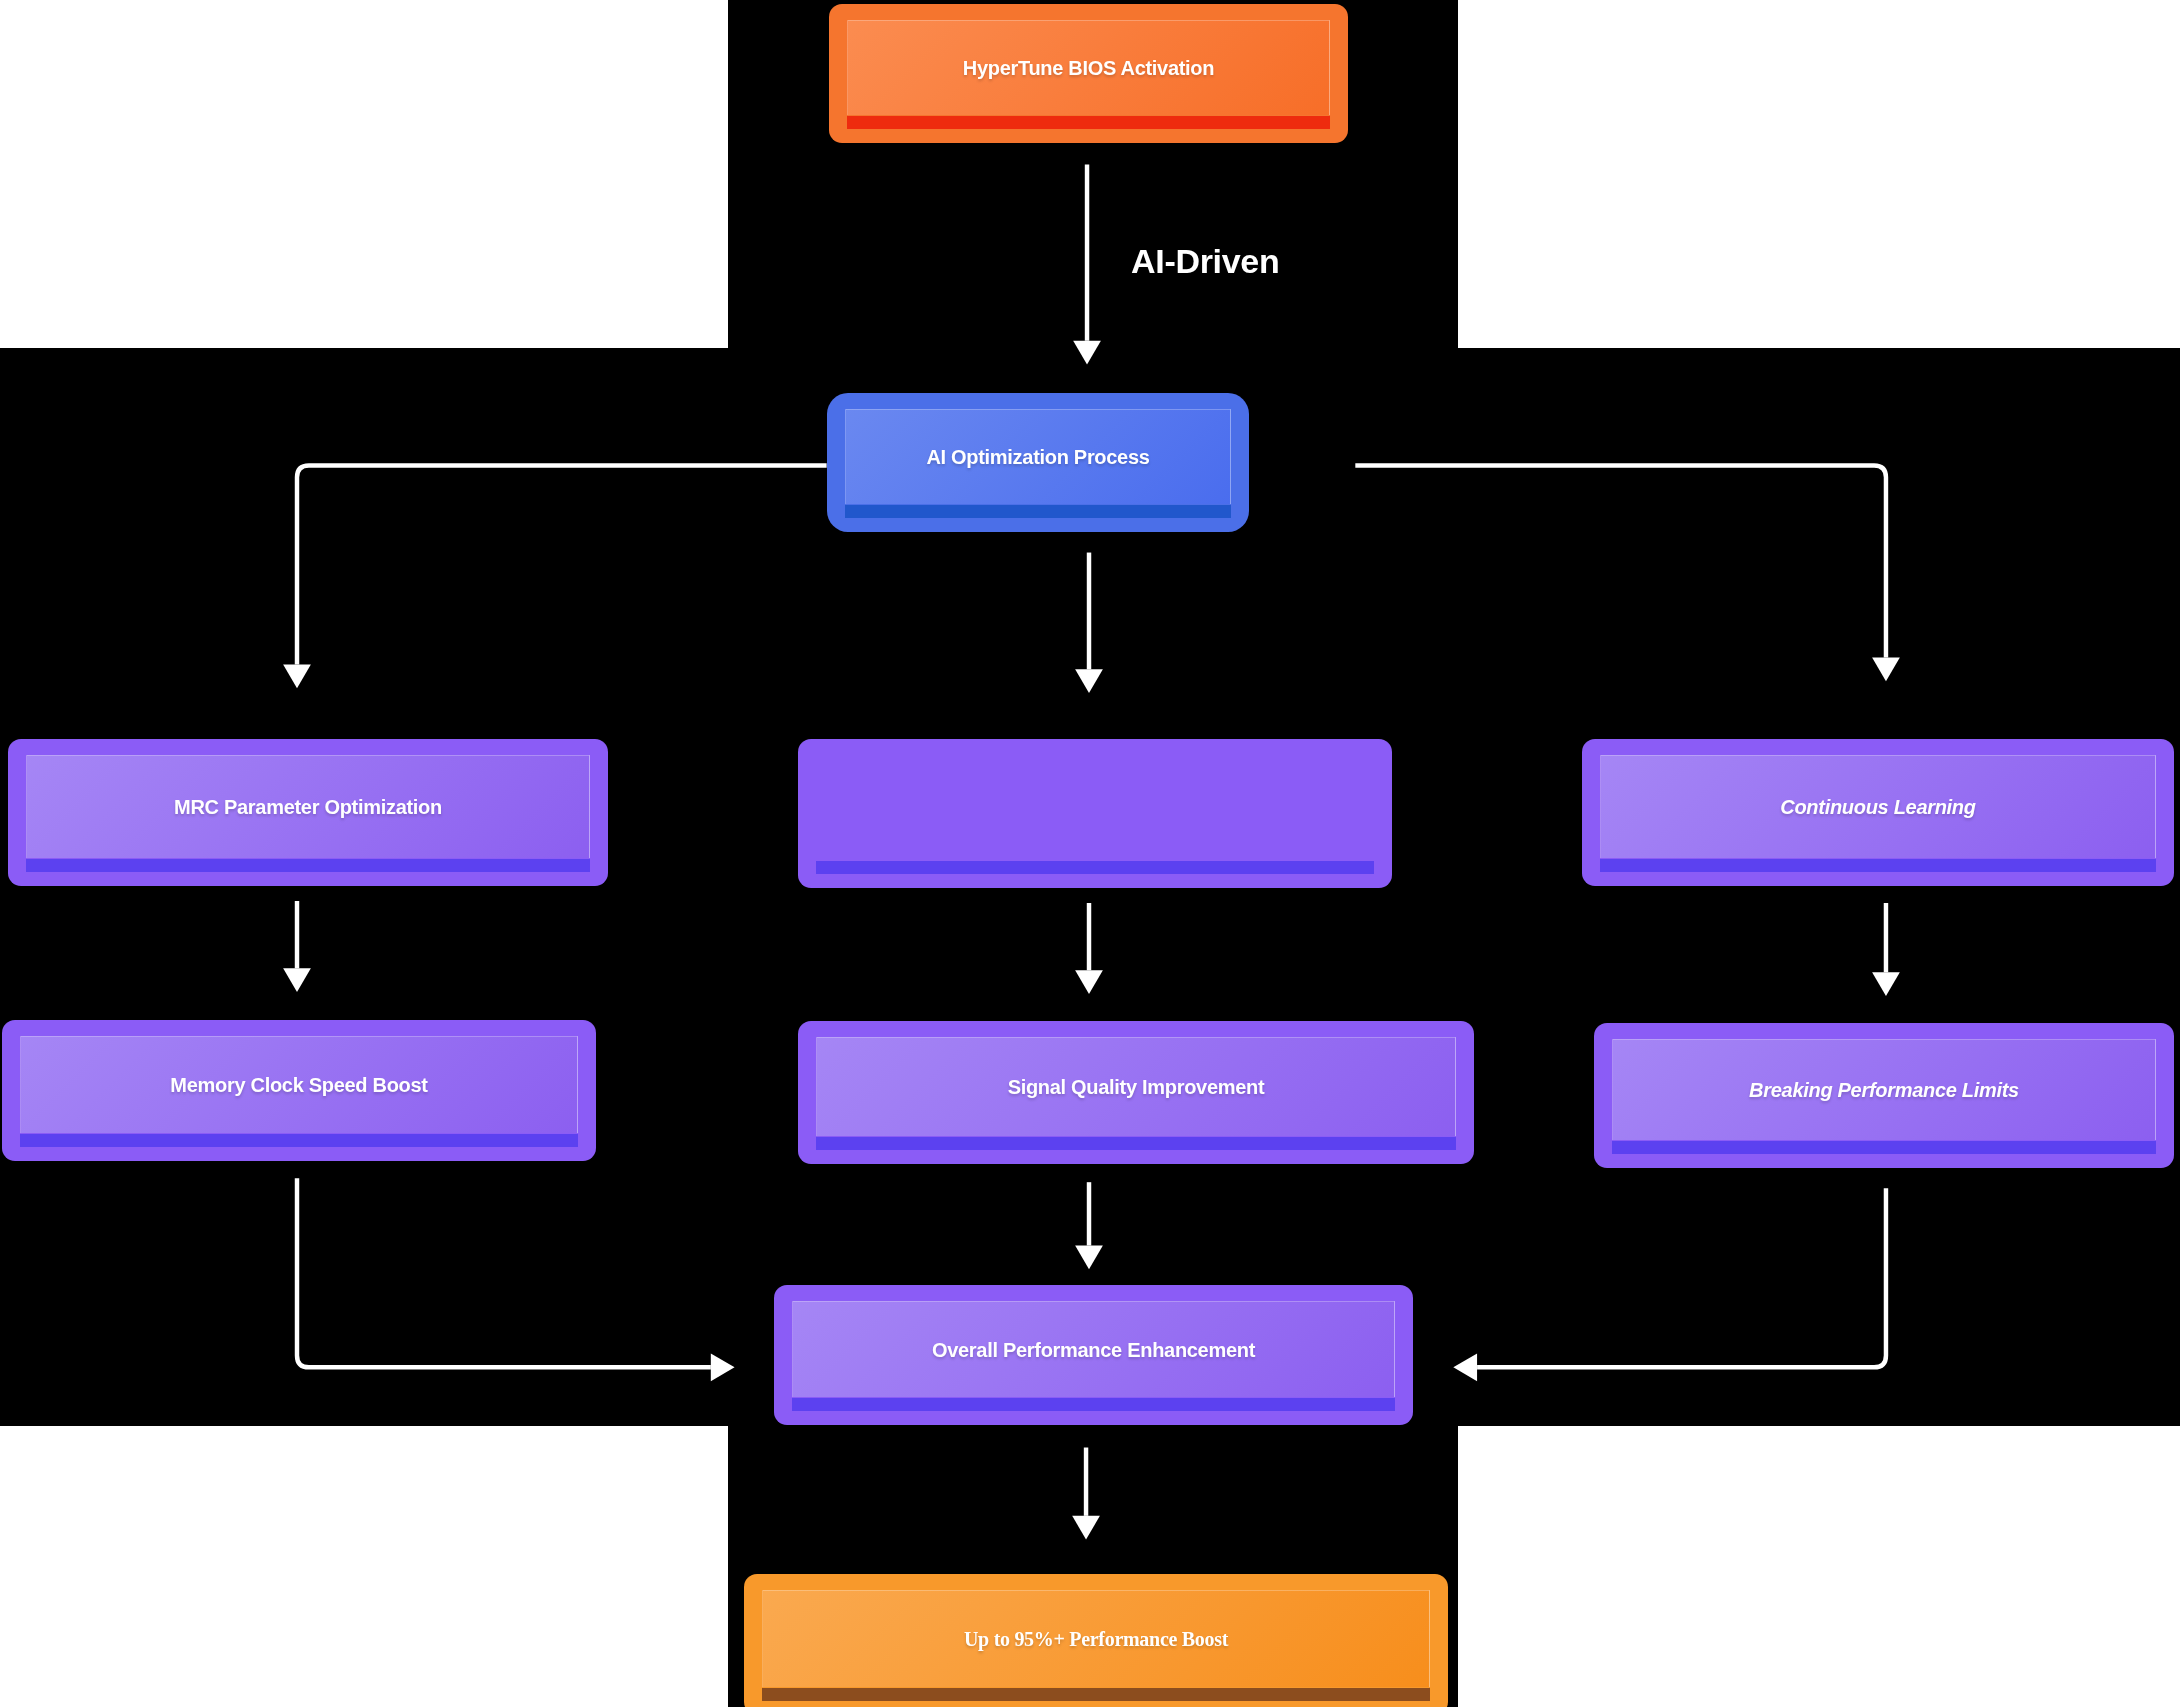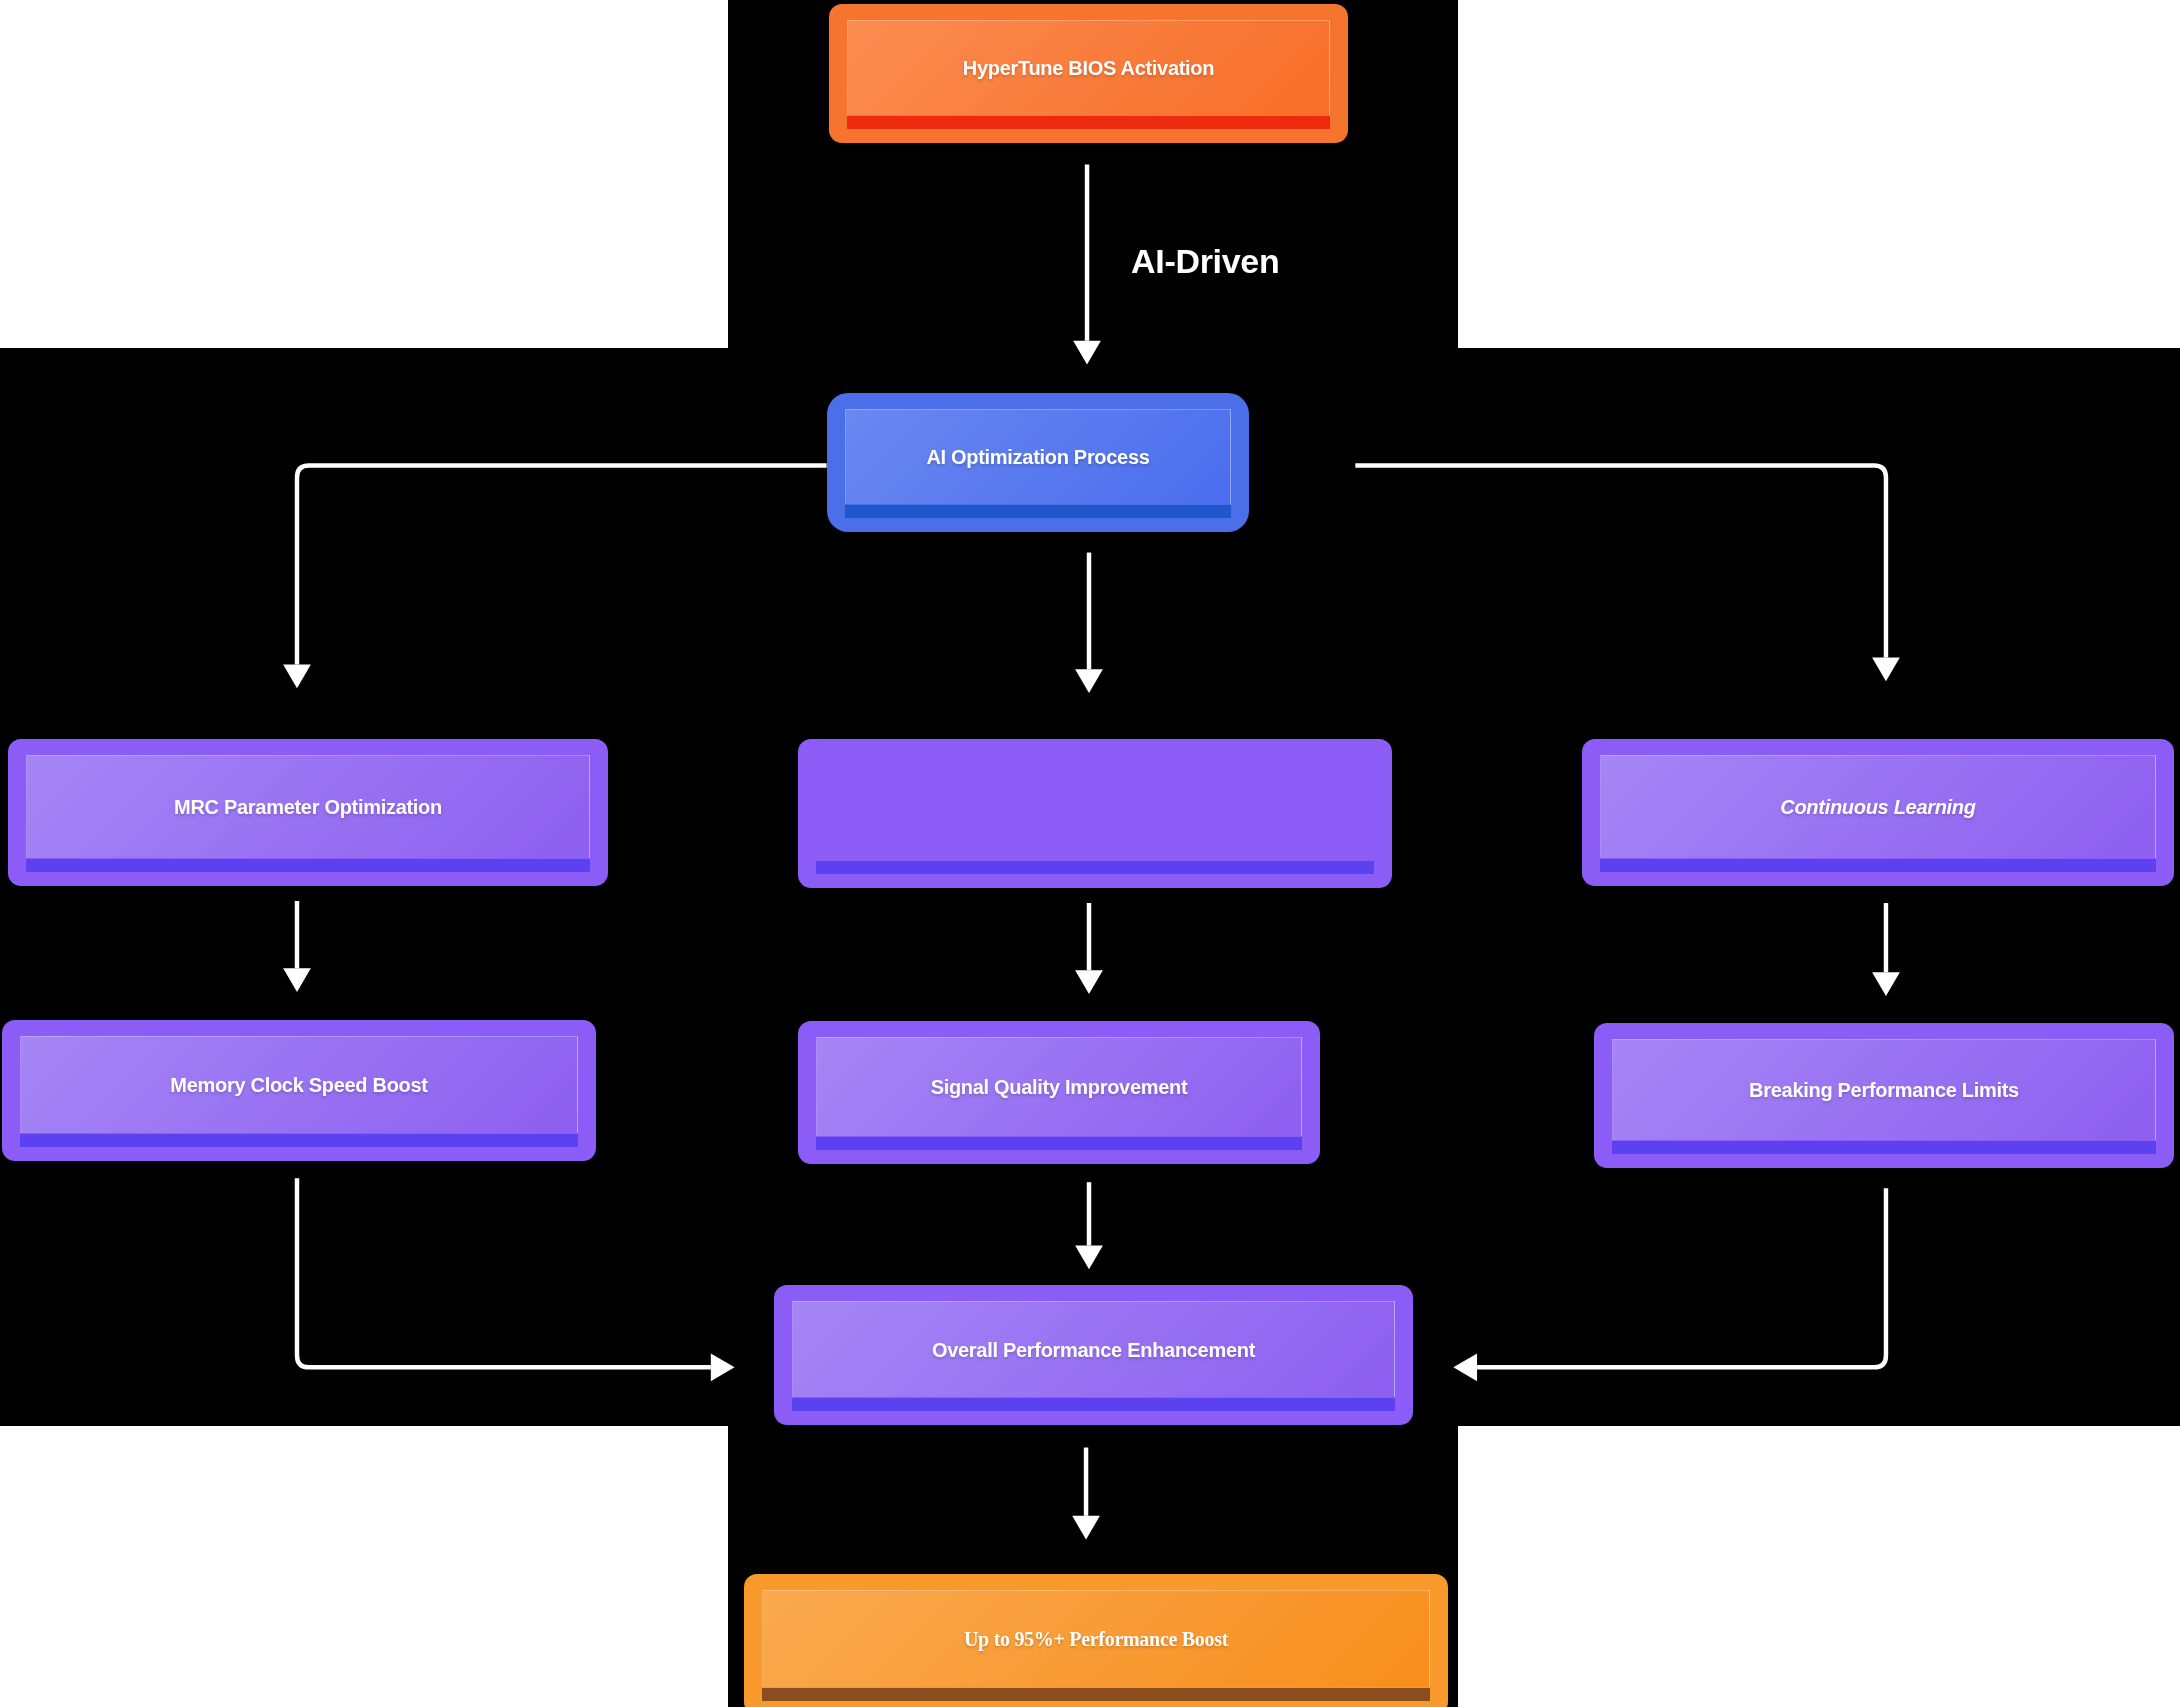--- a/index.html
+++ b/index.html
@@ -113,30 +113,30 @@
     <div class="node-stripe"></div>
   </div>
 
   <div class="node" style="left: 2px; top: 1020px; width: 594px; height: 141px; --base: #8B5CF6; --innerFrom: #A586F5; --innerTo: #8C5FF0; --stripe: #5C41F0;">
     <div class="node-inner">
       <span class="node-label" style="color: rgb(255, 255, 255);">Memory Clock Speed Boost</span>
     </div>
     <div class="node-stripe"></div>
   </div>
 
-  <div class="node" style="left: 798px; top: 1021px; width: 522px; height: 143px; --base: #8B5CF6; --innerFrom: #A586F5; --innerTo: #8C5FF0; --stripe: #5C41F0;">
+  <div class="node" style="left: 798px; top: 1021px; width: 676px; height: 143px; --base: #8B5CF6; --innerFrom: #A586F5; --innerTo: #8C5FF0; --stripe: #5C41F0;">
     <div class="node-inner">
       <span class="node-label" style="color: rgb(255, 255, 255);">Signal Quality Improvement</span>
     </div>
     <div class="node-stripe"></div>
   </div>
 
   <div class="node" style="left: 1594px; top: 1023px; width: 580px; height: 145px; --base: #8B5CF6; --innerFrom: #A586F5; --innerTo: #8C5FF0; --stripe: #5C41F0;">
     <div class="node-inner">
-      <span class="node-label" style="color: rgb(255, 255, 255);">Breaking Performance Limits</span>
+      <span class="node-label" style="color: rgb(255, 255, 255); font-style: italic;">Breaking Performance Limits</span>
     </div>
     <div class="node-stripe"></div>
   </div>
 
   <div class="node" style="left: 774px; top: 1285px; width: 639px; height: 140px; --base: #8B5CF6; --innerFrom: #A586F5; --innerTo: #8C5FF0; --stripe: #5C41F0;">
     <div class="node-inner">
       <span class="node-label" style="color: rgb(255, 255, 255);">Overall Performance Enhancement</span>
     </div>
     <div class="node-stripe"></div>
   </div>

